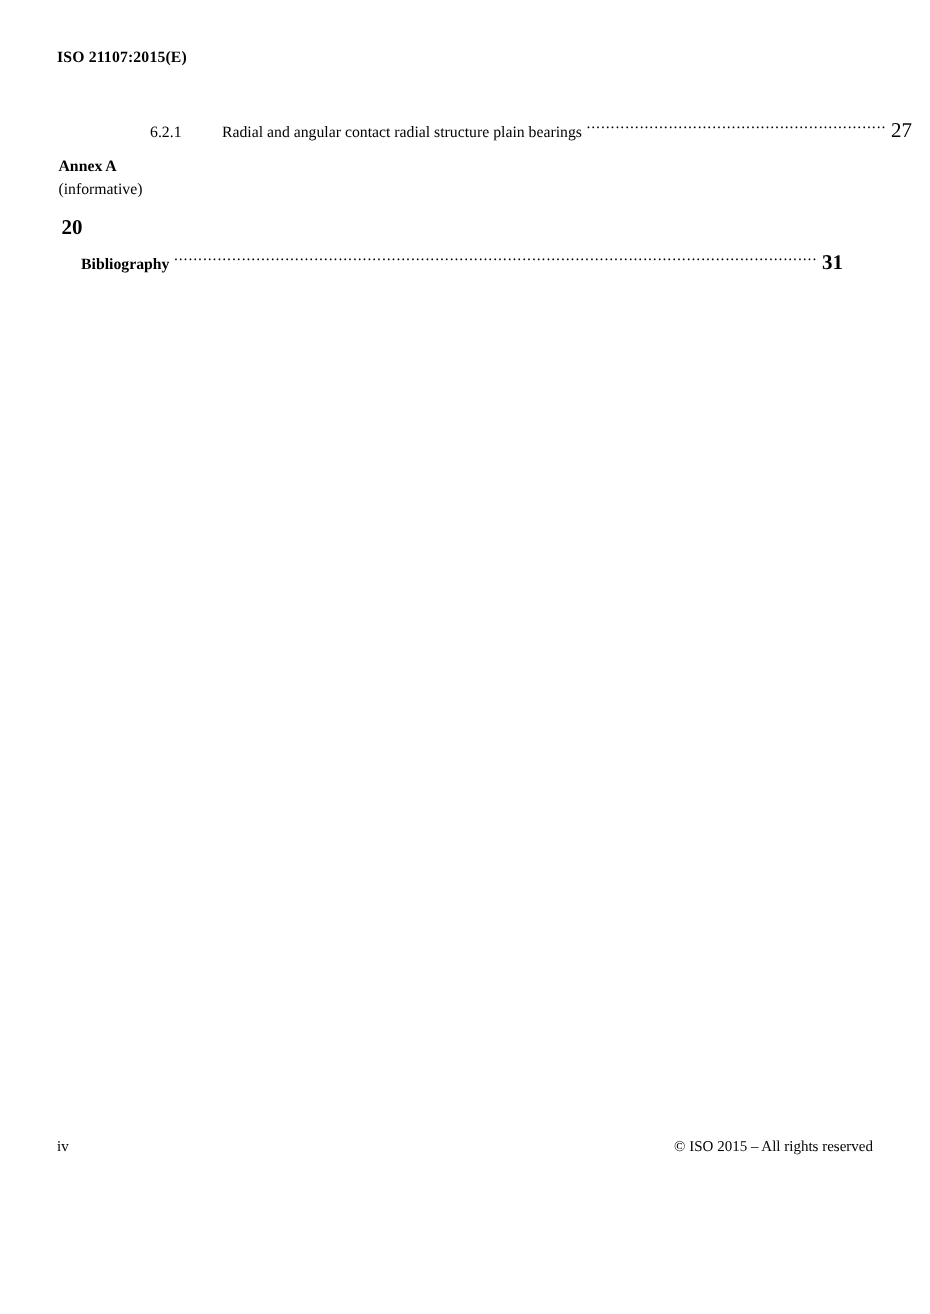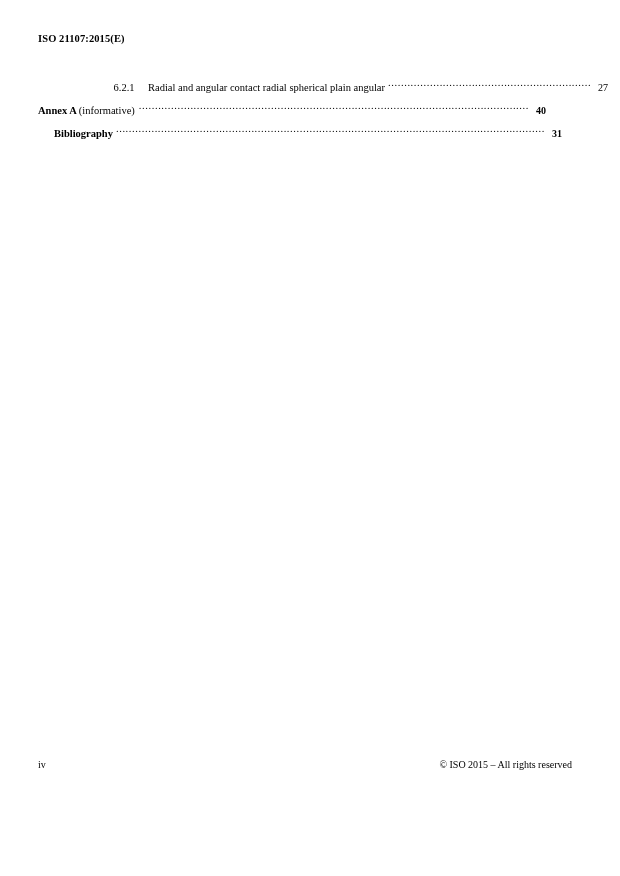--- a/index.html
+++ b/index.html
@@ -42,30 +42,30 @@
     width: 100%;
     font-size: 10.5px;
     line-height: 15px;
     white-space: nowrap;
   }
   .toc-row.sub {
     padding-left: 62px;
   }
   .toc-row.annex {
     margin-top: 8px;
+    flex-direction: column;
   }
   .toc-row.biblio {
     margin-top: 8px;
     margin-left: 16px;
   }
   .num {
     width: 48px;
     flex: 0 0 auto;
     font-size: 10.5px;
-    text-align: center;
   }
   .label {
     flex: 0 0 auto;
     padding-right: 2px;
   }
   .label.bold {
     font-weight: bold;
   }
   .label-plain {
     flex: 0 0 auto;
@@ -85,62 +85,62 @@
     bottom: 1px;
     font-size: 10.5px;
     letter-spacing: 0.6px;
     color: #000000;
     white-space: nowrap;
   }
   .pg {
     flex: 0 0 auto;
     text-align: right;
     min-width: 16px;
-    font-size: 10px;
+    font-size: 14px;
   }
   .pg.bold {
     font-weight: bold;
   }
   .footer-left {
     position: absolute;
     left: 38px;
     bottom: 30px;
     font-size: 10px;
     font-family: Liberation Serif, serif;
   }
   .footer-right {
     position: absolute;
-    right: 48px;
+    right: 38px;
     bottom: 30px;
     font-size: 10px;
   }
 </style>
 </head>
 <body>
 
 <div class="page">
 
   <div class="header">ISO 21107:2015(E)</div>
 
   <div class="toc">
 
     <div class="toc-row sub">
       <span class="num">6.2.1</span>
-      <span class="label">Radial and angular contact radial spherical plain angular</span>
+      <span class="label">Radial and angular contact radial structure plain bearings</span>
       <span class="dots"></span>
       <span class="pg">27</span>
     </div>
 
 
 
     <div class="toc-row annex">
       <span class="label bold">Annex A</span>
       <span class="label-plain">(informative)</span>
       <span class="dots"></span>
-      <span class="pg bold">40</span>
+      <span class="pg bold">20</span>
     </div>
 
     <div class="toc-row biblio">
       <span class="label bold">Bibliography</span>
       <span class="dots"></span>
       <span class="pg bold">31</span>
     </div>
 
   </div>
 

